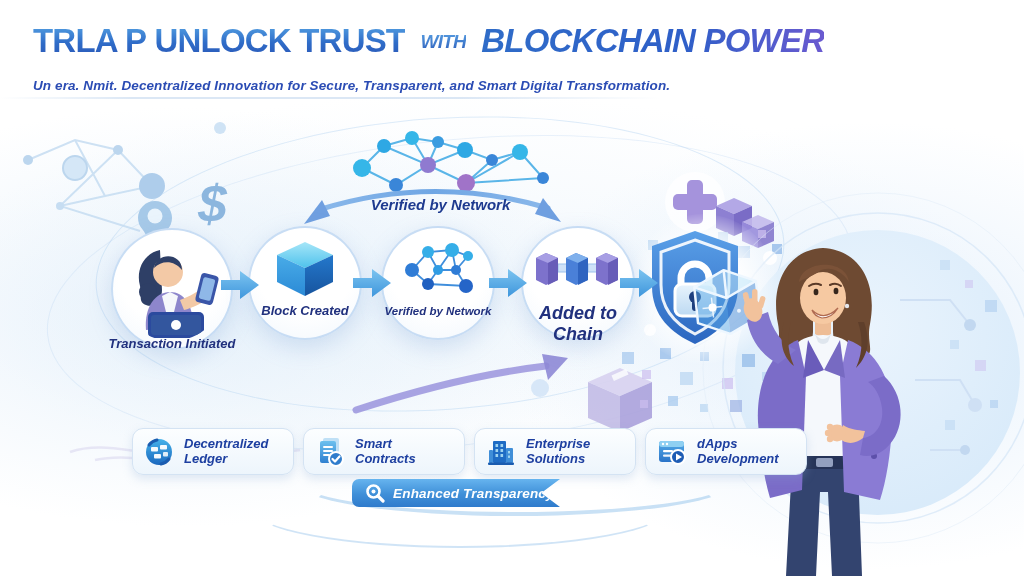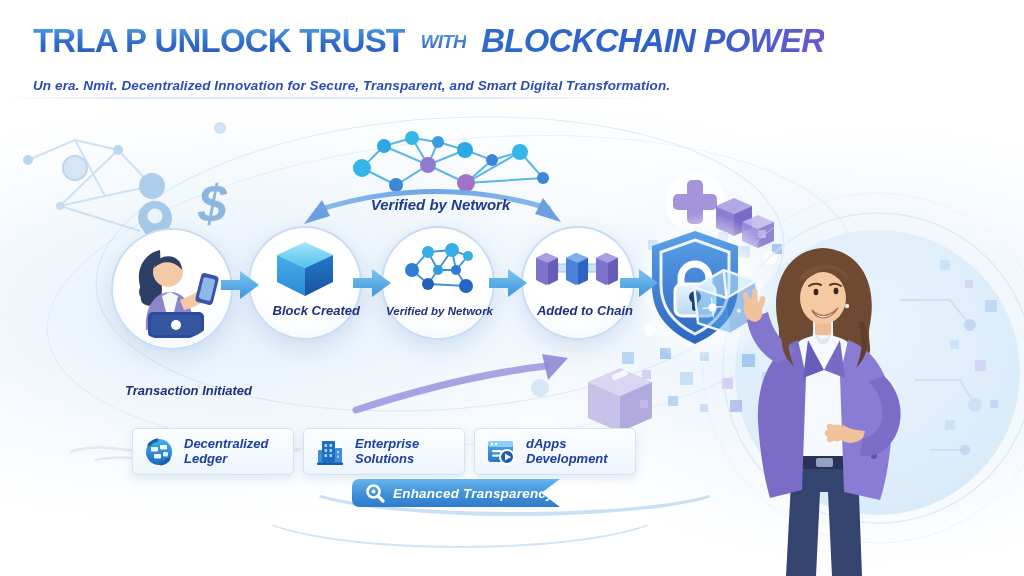--- a/index.html
+++ b/index.html
@@ -41,39 +41,39 @@
   .net-label { position:absolute; left:348px; top:196px; width:185px; text-align:center;
     font-size:15px; font-weight:700; font-style:italic; color:#1e3a8f; z-index:5; }
   .step-circle { position:absolute; border-radius:50%; z-index:3;
     background:radial-gradient(circle at 50% 32%, #ffffff 55%, #f1f7fd);
     border:2px solid rgba(186,213,241,.8); box-shadow:0 8px 22px rgba(128,164,214,.28); }
   .c1 { left:111px; top:228px; width:122px; height:122px; }
   .c2 { left:248px; top:226px; width:114px; height:114px; }
   .c3 { left:381px; top:226px; width:114px; height:114px; }
   .c4 { left:521px; top:226px; width:114px; height:114px; }
   .step-icon { position:absolute; z-index:4; }
-  .step-label { position:absolute; z-index:5; text-align:right; font-weight:700; font-style:italic; color:#21317e; }
-  .lbl1 { left:92px; top:336px; width:160px; font-size:13px;margin-top:47px; }
+  .step-label { position:absolute; z-index:5; text-align:center; font-weight:700; font-style:italic; color:#21317e; }
+  .lbl1 { left:92px; top:336px; width:160px; font-size:13px; }
   .lbl2 { left:250px; top:303px; width:110px; font-size:13px; }
   .lbl3 { left:383px; top:305px; width:110px; font-size:11.5px; }
-  .lbl4 { left:523px; top:303px; width:110px; font-size:13px; }
+  .lbl4 { left:523px; top:303px; width:110px; font-size:18px; }
   .flow-arrow { position:absolute; z-index:4; }
   .shield-glow { position:absolute; left:628px; top:214px; width:150px; height:150px; border-radius:50%; z-index:2;
     background:radial-gradient(circle, #ffffff 35%, rgba(255,255,255,0) 72%); }
   .shield { position:absolute; left:645px; top:228px; z-index:3; }
   .held-cube { position:absolute; left:690px; top:266px; z-index:4; transform:rotate(-6deg); }
   .woman { position:absolute; left:724px; top:226px; z-index:5; }
   .top-network { position:absolute; left:330px; top:128px; z-index:3; }
   .verify-arc { position:absolute; left:300px; top:168px; z-index:3; }
   .return-arrow { position:absolute; left:350px; top:348px; z-index:2; }
 
   
   .features { position:absolute; left:132px; top:428px; display:flex; gap:9px; z-index:6; }
   .feature-card { display:flex; align-items:center; gap:9px; padding:5px 13px 5px 10px; height:47px;
-    background:linear-gradient(180deg,#fcfeff,#edf5fc); border:1px solid #d4e3f3; border-radius:5px;
+    background:linear-gradient(180deg,#fcfeff,#edf5fc); border:1px solid #d4e3f3; border-radius:11px;
     box-shadow:0 4px 10px rgba(138,170,212,.25); }
   .feature-label { font-size:13px; font-weight:700; font-style:italic; color:#1d3fa0; line-height:1.08; max-width:96px; }
 
   
   .banner { position:absolute; left:352px; top:479px; width:208px; height:28px; z-index:6;
     display:flex; align-items:center; gap:8px; padding-left:13px;
     background:linear-gradient(180deg,#66b4ef 0%,#3f8fd8 55%,#2f7bcc 100%);
     border-radius:7px 0 0 7px;
     clip-path:polygon(0 0, 100% 0, 91% 50%, 100% 100%, 0 100%); }
   .banner-label { font-size:13.5px; font-weight:700; font-style:italic; color:#ffffff; letter-spacing:.2px; }
@@ -441,20 +441,32 @@
       <svg width="32" height="32" viewBox="0 0 32 32">
         <circle cx="16" cy="16" r="13" fill="url(#gSphere)"></circle>
         <path d="M6 9 A13 13 0 0 1 14 4" stroke="#1a5cb0" stroke-width="3" fill="none" stroke-linecap="round"></path>
         <path d="M26 23 A13 13 0 0 1 18 28" stroke="#1a5cb0" stroke-width="3" fill="none" stroke-linecap="round"></path>
         <rect x="8" y="11" width="7" height="4.5" rx="1" fill="#ffffff" opacity="0.95"></rect>
         <rect x="17" y="9" width="7" height="4.5" rx="1" fill="#ffffff" opacity="0.95"></rect>
         <rect x="11" y="18" width="7" height="4.5" rx="1" fill="#ffffff" opacity="0.95"></rect>
         <rect x="20" y="16" width="5" height="4.5" rx="1" fill="#ffffff" opacity="0.85"></rect>
       </svg>
       <span class="feature-label">Decentralized Ledger</span>
+    </div>
+    <div class="feature-card">
+      <svg width="32" height="32" viewBox="0 0 32 32">
+        <rect x="9" y="2" width="16" height="21" rx="2" fill="#bfe0f6"></rect>
+        <rect x="6" y="5" width="16" height="22" rx="2" fill="url(#gDoc)"></rect>
+        <rect x="9" y="10" width="10" height="2" rx="1" fill="#ffffff"></rect>
+        <rect x="9" y="14" width="10" height="2" rx="1" fill="#ffffff"></rect>
+        <rect x="9" y="18" width="7" height="2" rx="1" fill="#ffffff"></rect>
+        <circle cx="22" cy="23" r="7" fill="#2f7ccc" stroke="#ffffff" stroke-width="2"></circle>
+        <path d="M18.5 23 L21 25.5 L25.5 20.5" stroke="#ffffff" stroke-width="2.2" fill="none" stroke-linecap="round" stroke-linejoin="round"></path>
+      </svg>
+      <span class="feature-label">Smart Contracts</span>
     </div>
     <div class="feature-card">
       <svg width="32" height="32" viewBox="0 0 32 32">
         <rect x="8" y="5" width="13" height="22" rx="1" fill="#1f6cc4"></rect>
         <rect x="21" y="12" width="7" height="15" rx="1" fill="#3f8ed8"></rect>
         <rect x="4" y="14" width="4" height="13" rx="1" fill="#3f8ed8"></rect>
         <g fill="#9fd4f0">
           <rect x="10.5" y="8" width="2.6" height="3"></rect>
             <rect x="15.5" y="8" width="2.6" height="3"></rect>
           <rect x="10.5" y="13" width="2.6" height="3"></rect>

